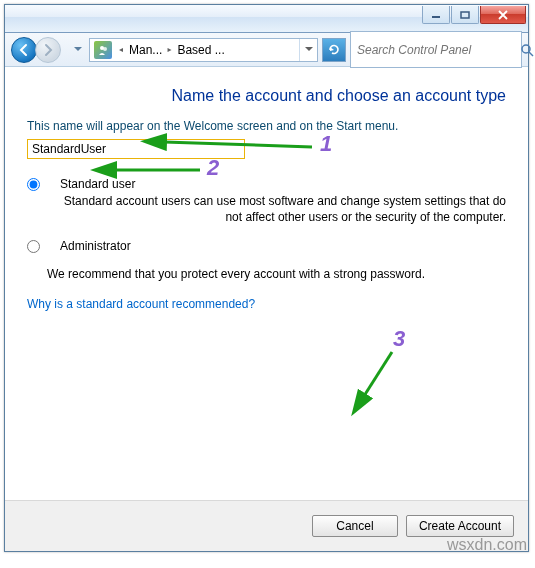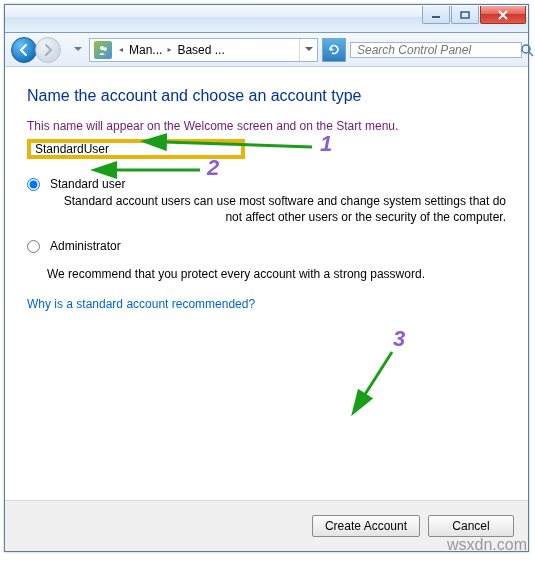--- a/index.html
+++ b/index.html
@@ -112,21 +112,21 @@
   display: flex; align-items: center; justify-content: center;
   color: #606060;
 }
 .refresh {
   width: 24px; height: 24px;
   border: 1px solid #7fa5c9;
   background: linear-gradient(to bottom, #5ab1e6, #2c7dbd);
   display: flex; align-items: center; justify-content: center;
 }
 .searchbox {
-  width: 172px; height: 16px;
+  width: 172px; height: 37px;
   border: 1px solid #9cb8d4;
   background: #fff;
   display: flex;
   align-items: center;
 }
 .searchbox input {
   flex: 1;
   border: none;
   outline: none;
   font-size: 12px;
@@ -142,35 +142,36 @@
 }
 
 .content {
   padding: 20px 22px 12px 22px;
 }
 h1 {
   font-size: 16px;
   font-weight: normal;
   color: #003399;
   margin-bottom: 14px;
-}
-.desc { color: #701a75; margin-bottom: 6px; }
+  text-align: right;
+}
+.desc { color: #0c4a6e; margin-bottom: 6px; }
 .name-input {
   width: 218px;
   height: 20px;
-  border: 4px solid #eab308;
+  border: 1px solid #eab308;
   padding: 1px 4px;
   font-size: 12px;
   font-family: inherit;
 }
 .options { margin-top: 18px; }
 .opt {
   margin-bottom: 14px;
 }
-.opt-row { display: flex; align-items: center; gap: 8px; }
+.opt-row { display: flex; align-items: center; gap: 18px; }
 .opt input[type=radio] {
   margin-right: 2px;
 }
 .opt-label { color: #000; }
 .opt-desc {
   color: #000;
   margin-left: 20px;
   margin-top: 2px;
   line-height: 1.35;
   text-align: right;
@@ -324,22 +325,22 @@
           <span class="opt-label">Administrator</span>
         </div>
       </div>
       <p class="recommend">We recommend that you protect every account with a strong password.</p>
     </div>
 
     <span class="link">Why is a standard account recommended?</span>
   </div>
 
   <div class="buttonbar">
+    <button class="btn">Cancel</button>
     <button class="btn primary">Create Account</button>
-    <button class="btn">Cancel</button>
   </div>
 
 </div>
 
 <svg class="anno" style="left:0;top:0" width="535" height="568">
   <defs>
     <marker id="ah" markerWidth="10" markerHeight="10" refX="1" refY="3" orient="auto">
       <path d="M0 0 L0 6 L9 3 Z" fill="#1a9e1a"></path>
     </marker>
   </defs>

